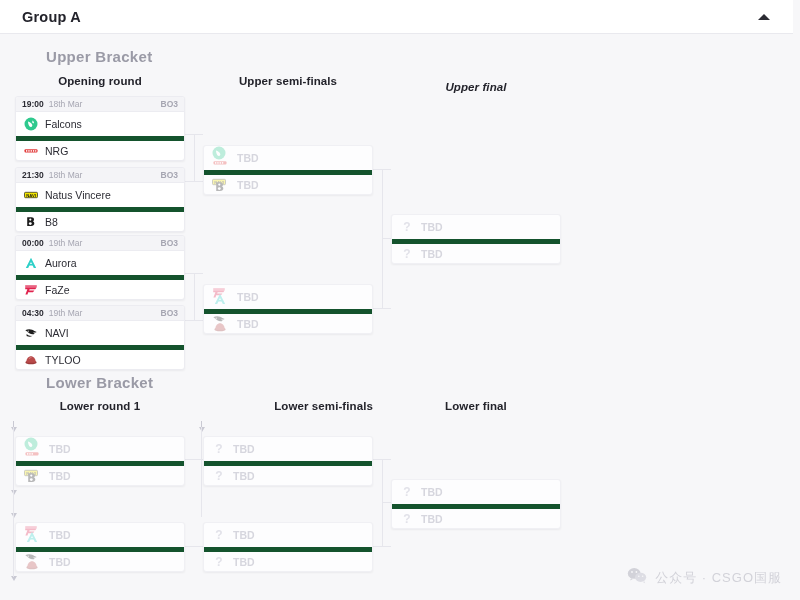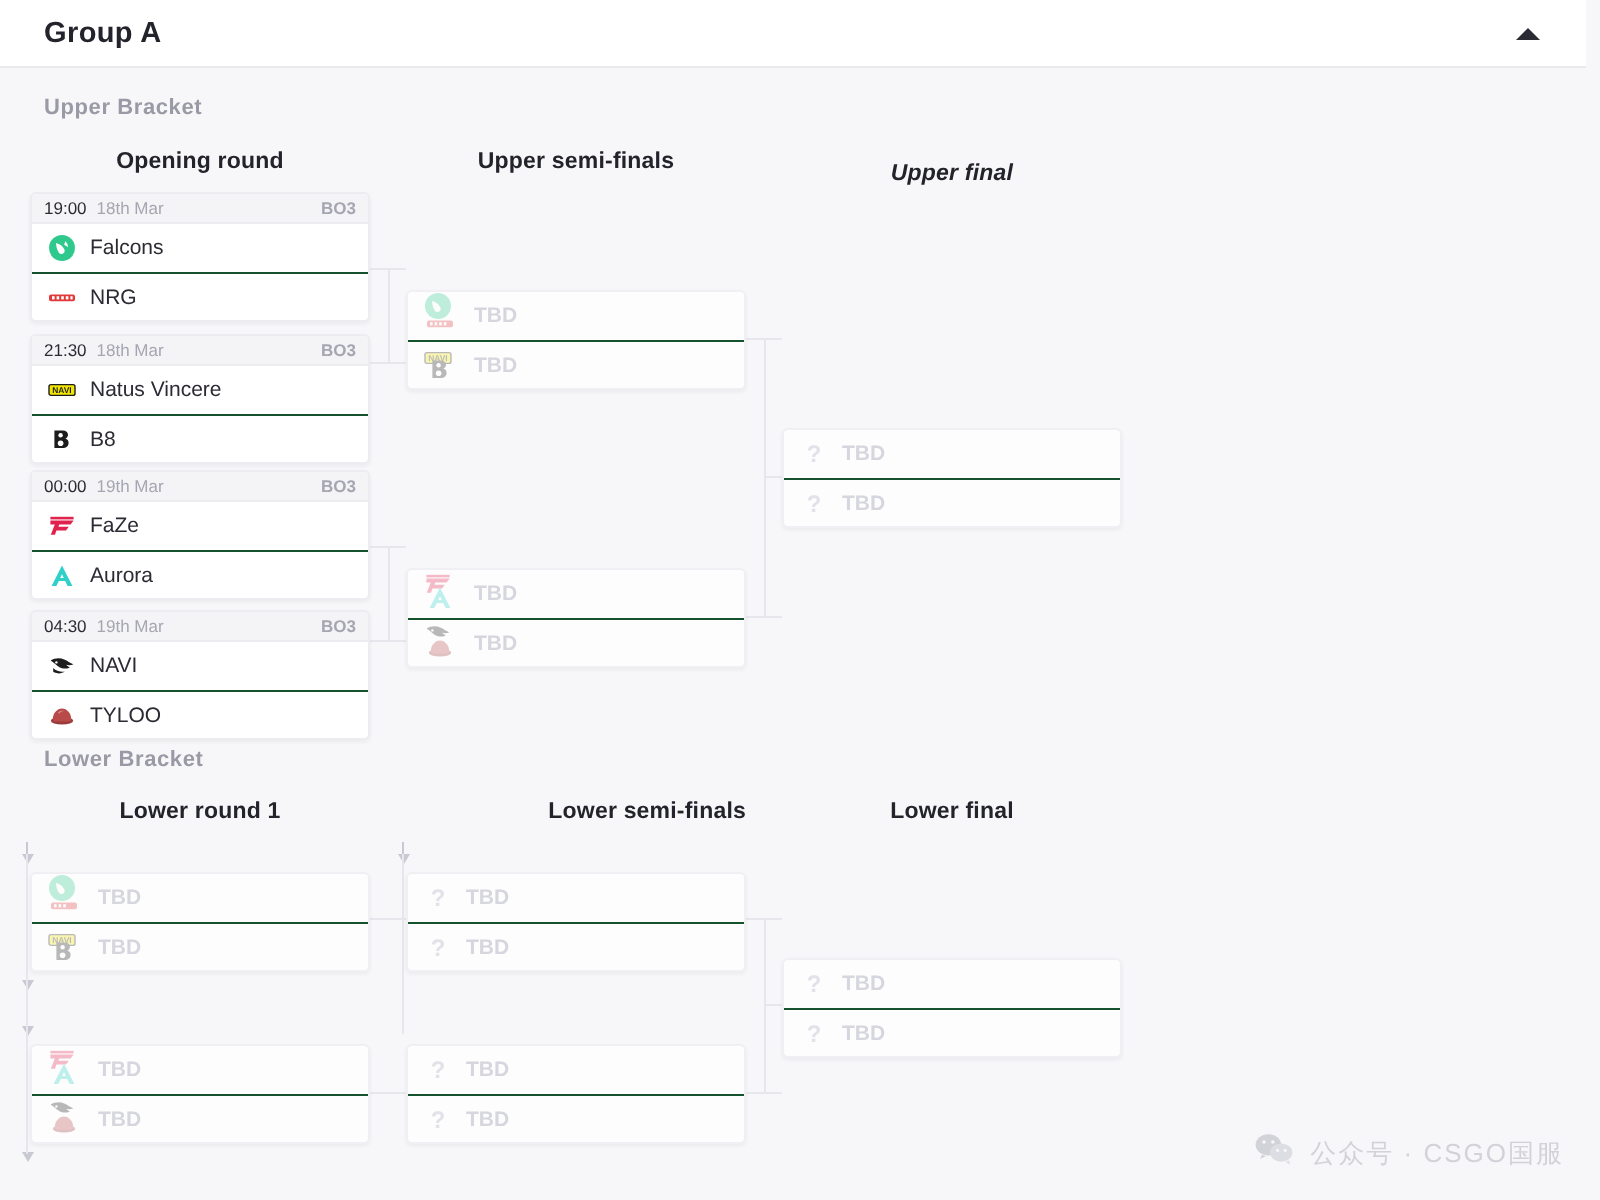--- a/index.html
+++ b/index.html
@@ -26,47 +26,47 @@
     position:absolute;right:18px;top:7px;width:22px;height:20px;
     display:flex;align-items:center;justify-content:center;cursor:pointer;
   }
   .chev-up{
     width:0;height:0;border-left:6px solid transparent;border-right:6px solid transparent;
     border-bottom:6px solid #2b2b33;
   }
 
   
   .section-label{
-    position:absolute;font-size:11px;font-weight:bold;color:#9a9aa6;letter-spacing:.3px;
+    position:absolute;font-size:15px;font-weight:bold;color:#9a9aa6;letter-spacing:.3px;margin-left:24px;
   }
   .round-title{
     position:absolute;font-size:11.5px;font-weight:bold;color:#23232b;
     text-align:center;letter-spacing:.1px;
   }
 
   
   .match{
     position:absolute;width:170px;background:#ffffff;
     border:1px solid #ececf1;border-radius:3px;
     box-shadow:0 1px 2px rgba(30,30,50,.06);
     box-sizing:border-box;overflow:hidden;
   }
   .match-meta{
     height:15px;display:flex;align-items:center;
     background:#f4f4f7;border-bottom:1px solid #ececf1;
     padding:0 6px;box-sizing:border-box;
   }
-  .m-time{font-size:8.5px;font-weight:normal;color:#2b2b33;}
+  .m-time{font-size:8.5px;font-weight:bold;color:#2b2b33;}
   .m-date{font-size:8.5px;color:#a6a6b2;margin-left:5px;}
   .m-bo{font-size:8.5px;color:#a6a6b2;margin-left:auto;font-weight:bold;}
 
   .team-row{
     height:24px;display:flex;align-items:center;padding:0 8px;box-sizing:border-box;
   }
-  .team-row + .team-row{border-top:1px solid #14532d;}
+  .team-row + .team-row{border-top:5px solid #14532d;}
   .team-name{font-size:10.5px;color:#2b2b33;margin-left:7px;}
   .tbd .team-name{color:#d6d6de;font-weight:bold;}
 
   
   .logo{width:14px;height:14px;position:relative;flex:0 0 14px;}
   .logo svg{display:block;}
 
   .stacklogo{width:18px;height:18px;position:relative;flex:0 0 18px;opacity:.30;}
   .stacklogo .a{position:absolute;left:0;top:-3px;}
   .stacklogo .b{position:absolute;left:1px;top:4px;}
@@ -193,34 +193,34 @@
 
   <div class="match" style="left:15px;top:235px;">
     <div class="match-meta">
       <span class="m-time">00:00</span>
       <span class="m-date">19th Mar</span>
       <span class="m-bo">BO3</span>
     </div>
     <div class="team-row">
       <span class="logo">
         <svg width="14" height="14" viewBox="0 0 14 14">
+            <path d="M7 1.8L12.2 12h-2.4L7 6.1 4.2 12H1.8z" fill="#2fd0c8"></path>
+            <rect x="4.6" y="8" width="4.8" height="1.5" fill="#2fd0c8"></rect>
+          </svg>
+      </span>
+      <span class="team-name">Aurora</span>
+    </div>
+    <div class="team-row">
+      <span class="logo">
+        <svg width="14" height="14" viewBox="0 0 14 14">
             <path d="M1.2 4.2h11.6l-1.5 2H5.6l-.4 1.2h5.2l-1.4 1.9H4.2l-.7 2.1H1.4l2-5.1H1.2z" fill="#e0234e"></path>
             <rect x="1.2" y="2.4" width="11.6" height="1.3" fill="#e0234e"></rect>
           </svg>
       </span>
       <span class="team-name">FaZe</span>
-    </div>
-    <div class="team-row">
-      <span class="logo">
-        <svg width="14" height="14" viewBox="0 0 14 14">
-            <path d="M7 1.8L12.2 12h-2.4L7 6.1 4.2 12H1.8z" fill="#2fd0c8"></path>
-            <rect x="4.6" y="8" width="4.8" height="1.5" fill="#2fd0c8"></rect>
-          </svg>
-      </span>
-      <span class="team-name">Aurora</span>
     </div>
   </div>
 
   <div class="match" style="left:15px;top:305px;">
     <div class="match-meta">
       <span class="m-time">04:30</span>
       <span class="m-date">19th Mar</span>
       <span class="m-bo">BO3</span>
     </div>
     <div class="team-row">

